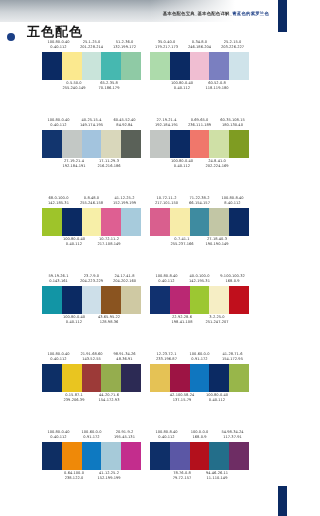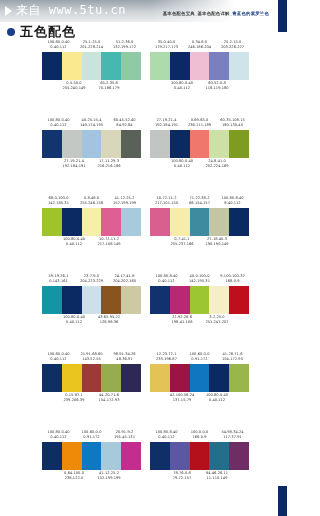--- a/index.html
+++ b/index.html
@@ -21,21 +21,21 @@
           border-top:5px solid transparent;border-bottom:5px solid transparent;}
   .wm-text{font-size:12px;color:#ffffff;letter-spacing:.5px;
            font-family:"DejaVu Sans Mono","Liberation Mono",monospace;}
   .subtitle{position:absolute;right:18px;top:11px;font-size:4.4px;
             color:#3b3b3b;font-weight:bold;white-space:nowrap;letter-spacing:.2px;}
   .subtitle .hl{color:#1d3f86;}
   .bar-tr{position:absolute;right:0px;top:0px;width:9px;height:32px;background:#0b2a63;}
   .bar-br{position:absolute;right:0px;bottom:0px;width:9px;height:30px;background:#0b2a63;}
 
   
-  .title-row{position:absolute;left:7px;top:23px;display:flex;align-items:center;gap:5px;}
+  .title-row{position:absolute;left:7px;top:23px;display:flex;align-items:flex-end;gap:12px;}
   .dot{width:8px;height:8px;border-radius:50%;background:#1b3f86;}
   .title{font-size:13px;font-weight:bold;color:#1a1a1a;letter-spacing:1px;}
 
   
   .rows{position:absolute;left:0;top:40px;width:287px;}
   .row{position:relative;height:78px;}
   .pal{position:absolute;width:99px;}
   .pal.left{left:42px;}
   .pal.right{left:150px;}
 
@@ -51,24 +51,20 @@
   .sw{flex:1 1 0;height:28px;}
 </style>
 </head>
 <body>
 
 <div class="page">
 
   <div class="banner"></div>
   <div class="banner-fade"></div>
 
-  <div class="wm">
-    <span class="wm-tri"></span>
-    <span class="wm-text">来自 www.5tu.cn</span>
-  </div>
 
   <div class="subtitle">
     <span>基本色配色宝典_基本色配色详解_</span><span class="hl">青蓝色的紫罗兰色</span>
   </div>
 
   <div class="bar-tr"></div>
   <div class="bar-br"></div>
 
   <div class="title-row">
     <span class="dot"></span>

